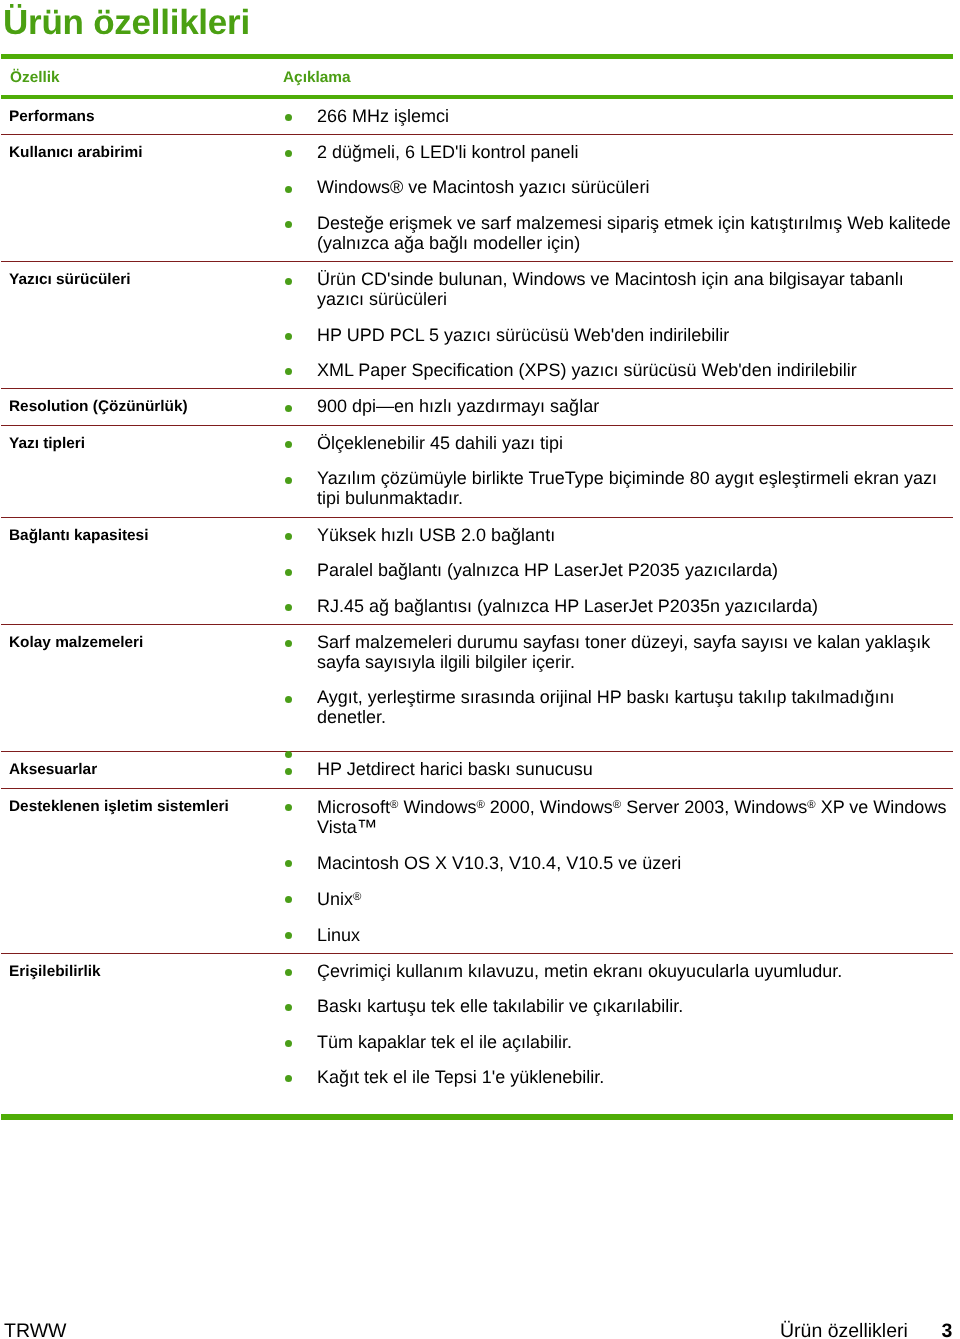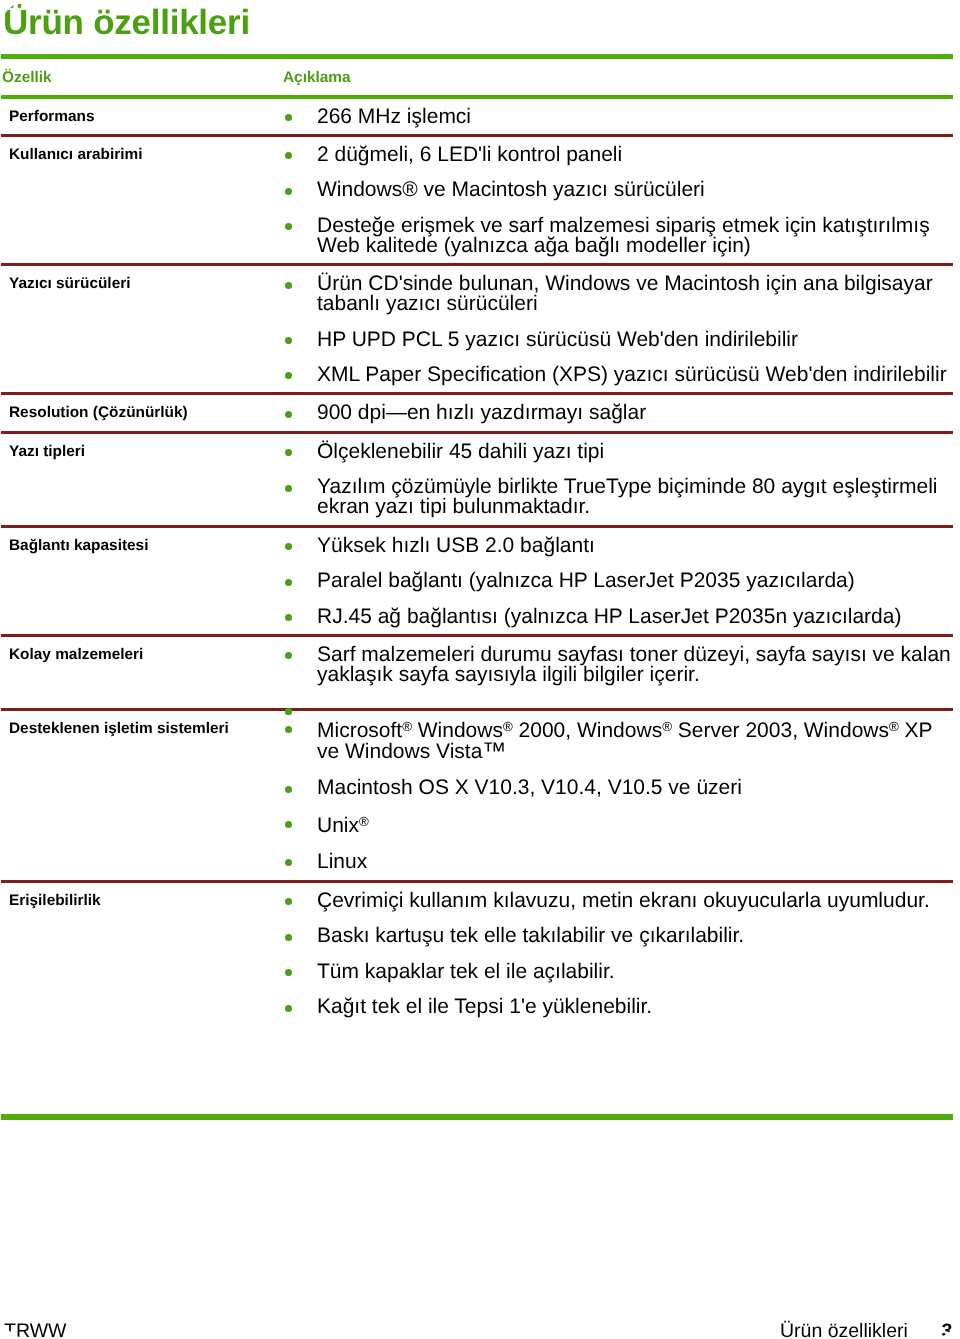--- a/index.html
+++ b/index.html
@@ -1,39 +1,39 @@
 <!DOCTYPE html>
 <html><head>
 <meta charset="utf-8">
 <style>
   html,body{margin:0;padding:0;background:#ffffff;}
   body{width:960px;height:1339px;font-family:"Liberation Sans",sans-serif;color:#000;
        -webkit-font-smoothing:antialiased;text-rendering:geometricPrecision;}
   *{-webkit-font-smoothing:antialiased;}
   .page{position:relative;width:960px;height:1339px;overflow:hidden;
-        transform:translateZ(0);border-radius:30px;}
+        transform:translateZ(0);}
 
   .title{position:absolute;left:3px;top:4.5px;font-size:35px;font-weight:bold;
          color:#4ba012;letter-spacing:-0.25px;line-height:1;white-space:nowrap;}
 
   .bar-top{position:absolute;left:1px;top:53.5px;width:952px;height:5px;background:#4fad07;}
   .bar-head{position:absolute;left:1px;top:94.5px;width:952px;height:4px;background:#4fad07;}
   .bar-bottom{position:absolute;left:1px;top:1114px;width:952px;height:6px;background:#4fad07;}
 
   .hdr{position:absolute;top:69px;font-size:15.4px;font-weight:bold;color:#4c9e15;}
-  .hdr-a{left:2px;}
+  .hdr-a{left:10px;}
   .hdr-b{left:283px;}
 
   .tbl{position:absolute;left:1px;top:98.5px;width:952px;}
-  .row{position:relative;border-bottom:3px solid #7f1d1d;padding-top:8px;padding-bottom:7.7px;}
+  .row{position:relative;border-bottom:1px solid #7f1d1d;padding-top:8px;padding-bottom:7.7px;}
   .row:last-child{border-bottom:none;}
   .rowlabel{position:absolute;left:8px;top:8px;font-size:15.4px;font-weight:bold;color:#000;
             white-space:nowrap;line-height:19.8px;}
   .cells{margin-left:280px;}
-  .li{position:relative;padding-left:36px;font-size:21px;line-height:19.8px;color:#000;
+  .li{position:relative;padding-left:36px;font-size:18px;line-height:19.8px;color:#000;
       margin-bottom:15.7px;}
   .li:last-child{margin-bottom:0;}
   .row.tall .li{line-height:20.2px;}
   .dot{position:absolute;left:4.4px;top:7.3px;width:7px;height:7px;border-radius:50%;
        background:#4a9e18;}
   sup{font-size:0.63em;vertical-align:0.45em;line-height:1.2;}
   .tm{font-size:1.15em;position:relative;top:0.5px;}
 
   .footer-l{position:absolute;left:4px;top:1321.5px;font-size:19.5px;color:#000;line-height:1;}
   .footer-r{position:absolute;left:780px;top:1321.5px;font-size:19.5px;color:#000;line-height:1;}
@@ -89,22 +89,28 @@
         <div class="cells">
           <div class="li"><span class="dot"></span><span>Yüksek hızlı USB 2.0 bağlantı</span></div>
           <div class="li"><span class="dot"></span><span>Paralel bağlantı (yalnızca HP LaserJet P2035 yazıcılarda)</span></div>
           <div class="li"><span class="dot"></span><span>RJ.45 ağ bağlantısı (yalnızca HP LaserJet P2035n yazıcılarda)</span></div>
         </div>
       </div>
       <div class="row">
         <div class="rowlabel">Kolay malzemeleri</div>
         <div class="cells">
           <div class="li"><span class="dot"></span><span>Sarf malzemeleri durumu sayfası toner düzeyi, sayfa sayısı ve kalan yaklaşık sayfa sayısıyla ilgili bilgiler içerir.</span></div>
+          <div class="li"><span class="dot"></span><span>Aygıt, yerleştirme sırasında orijinal HP baskı kartuşu takılıp takılmadığını denetler.</span></div>
           <div class="li"><span class="dot"></span></div>
-          <div class="li"><span class="dot"></span></div>
+        </div>
+      </div>
+      <div class="row">
+        <div class="rowlabel">Aksesuarlar</div>
+        <div class="cells">
+          <div class="li"><span class="dot"></span><span>HP Jetdirect harici baskı sunucusu</span></div>
         </div>
       </div>
       <div class="row tall">
         <div class="rowlabel">Desteklenen işletim sistemleri</div>
         <div class="cells">
           <div class="li"><span class="dot"></span><span>Microsoft<sup>®</sup> Windows<sup>®</sup> 2000, Windows<sup>®</sup> Server 2003, Windows<sup>®</sup> XP ve Windows Vista<span class="tm">™</span></span></div>
           <div class="li"><span class="dot"></span><span>Macintosh OS X V10.3, V10.4, V10.5 ve üzeri</span></div>
           <div class="li"><span class="dot"></span><span>Unix<sup>®</sup></span></div>
           <div class="li"><span class="dot"></span><span>Linux</span></div>
         </div>

